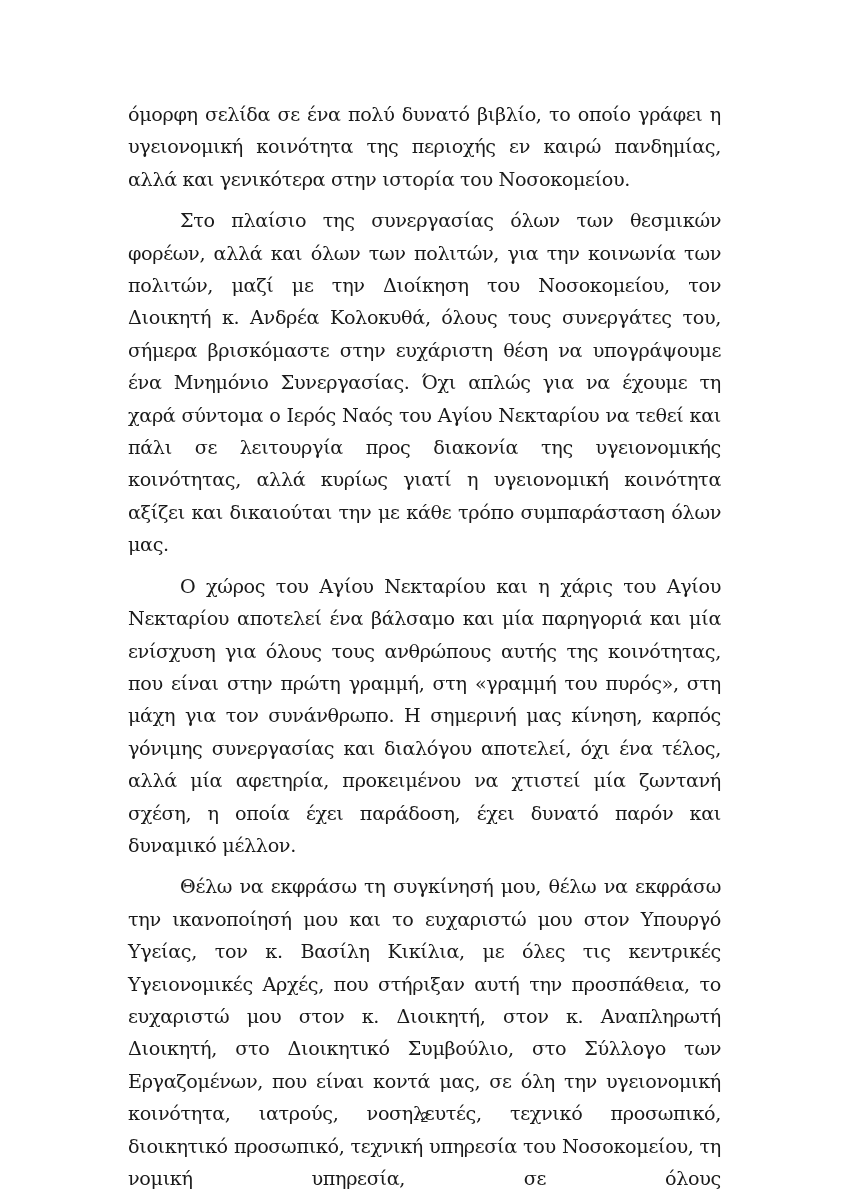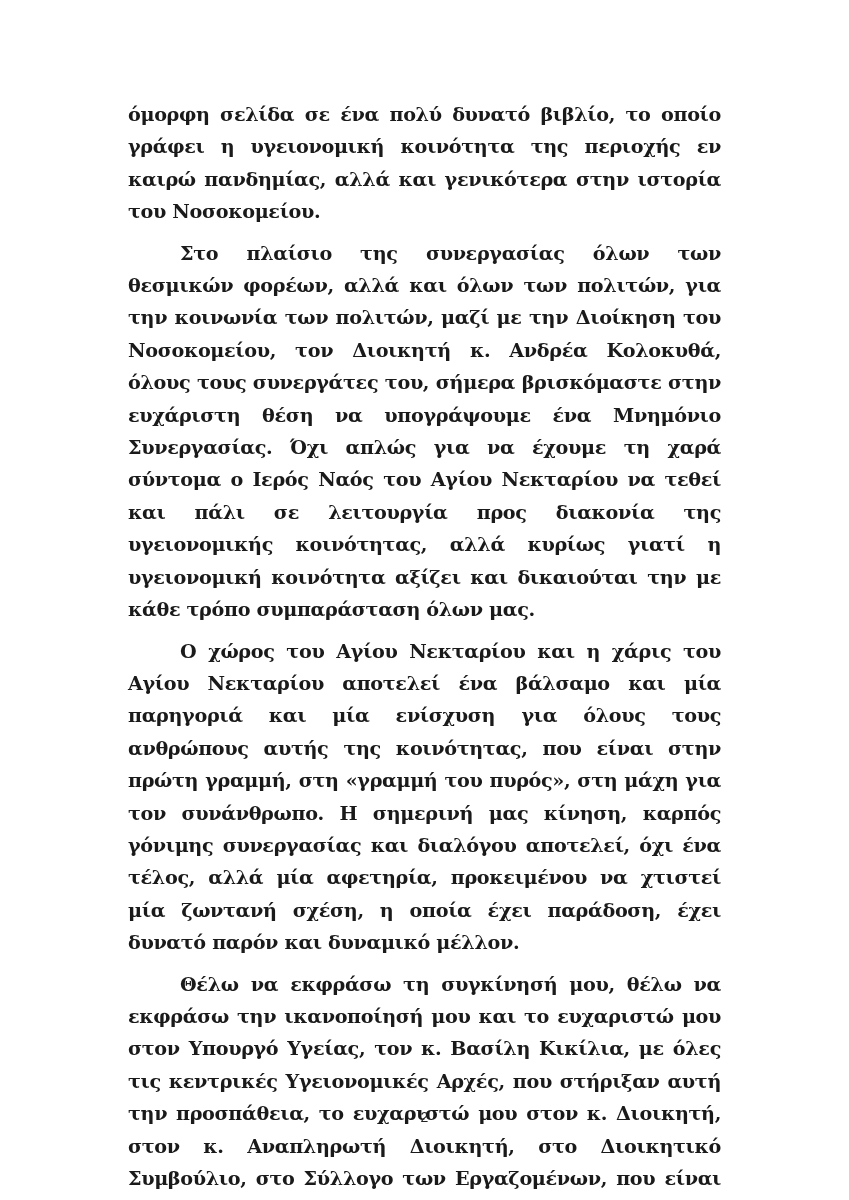--- a/index.html
+++ b/index.html
@@ -9,21 +9,20 @@
   }
   .text-block {
     position: absolute; left: 128px; top: 99px; width: 593px;
     font-family: "DejaVu Serif", "Liberation Serif", serif;
     font-size: 19.2px; line-height: 32.4px; color: #1a1a1a;
     letter-spacing: -0.35px;
   }
   .para {
     margin: 0 0 9px 0; text-align: justify; text-align-last: left;
     text-indent: 0;
-    font-weight: bold;
   }
   .para.indent { text-indent: 52px; }
   .page-number {
     position: absolute; left: 0; width: 849px; top: 1109px; text-align: center;
     font-family: "Liberation Sans", "DejaVu Sans", sans-serif; font-size: 14px; color: #222;
   }
 </style>
 </head>
 <body>
 

